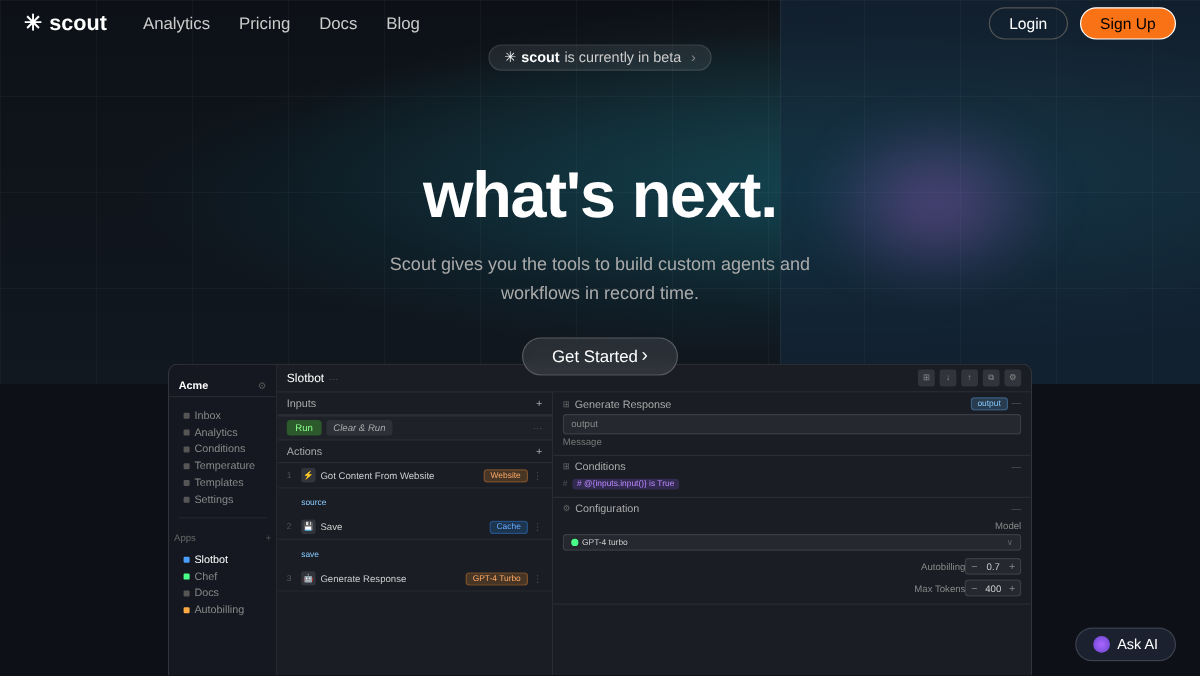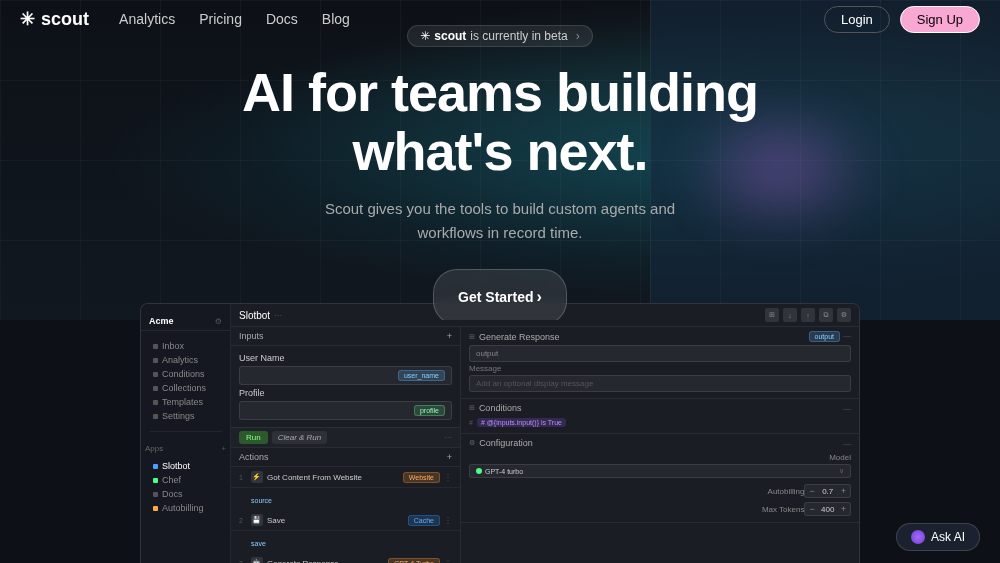--- a/index.html
+++ b/index.html
@@ -58,21 +58,21 @@
       border-radius: 20px;
       background: transparent;
       color: #fff;
       font-size: 13px;
       cursor: pointer;
     }
     .btn-signup {
       padding: 5px 16px;
       border: 1px solid #fff;
       border-radius: 20px;
-      background: #f9a8d4;
+      background: #f97316;
       color: #000;
       font-size: 13px;
       cursor: pointer;
       font-weight: 500;
     }
 
     
     .hero {
       position: absolute;
       top: 0; left: 0; right: 0;
@@ -151,29 +151,28 @@
       font-size: 15px;
       color: #aaa;
       line-height: 1.6;
       max-width: 360px;
       margin: 0 auto 24px;
     }
     .btn-get-started {
       display: inline-flex;
       align-items: center;
       gap: 3px;
-      padding: 18px 24px;
+      padding: 6px 24px;
       background: rgba(255,255,255,0.1);
       border: 1px solid rgba(255,255,255,0.2);
       border-radius: 24px;
       color: #fff;
       font-size: 14px;
       cursor: pointer;
       backdrop-filter: blur(4px);
-      font-weight: bold;
     }
     .btn-get-started .arrow { font-size: 16px; }
 
     
     .app-preview {
       position: absolute;
       bottom: 0;
       left: 50%;
       transform: translateX(-50%);
       width: 720px;
@@ -580,21 +579,21 @@
   <div class="glow-orb"></div>
 
   <div class="hero-content">
     <div class="beta-badge">
       <span class="asterisk">✳</span>
       <span class="scout-text">scout</span>
       <span> is currently in beta</span>
       <span class="chevron">›</span>
     </div>
     <h1 class="hero-title">
-      <span>AI for teams building</span><br>
+      <br>
       <span>what's next.</span>
     </h1>
     <p class="hero-subtitle">Scout gives you the tools to build custom agents and workflows in record time.</p>
     <button class="btn-get-started">
       <span>Get Started</span>
       <span class="arrow">›</span>
     </button>
   </div>
 </section>
 
@@ -613,21 +612,21 @@
       <div class="sidebar-item">
         <div class="dot"></div>
         <span>Analytics</span>
       </div>
       <div class="sidebar-item">
         <div class="dot"></div>
         <span>Conditions</span>
       </div>
       <div class="sidebar-item">
         <div class="dot"></div>
-        <span>Collections</span>
+        <span>Temperature</span>
       </div>
       <div class="sidebar-item">
         <div class="dot"></div>
         <span>Templates</span>
       </div>
       <div class="sidebar-item">
         <div class="dot"></div>
         <span>Settings</span>
       </div>
     </div>
@@ -671,32 +670,20 @@
       </div>
     </div>
 
     <div class="two-col">
 
       <div class="left-panel">
         <div class="panel-header">
           <span>Inputs</span>
           <span style="cursor:pointer;">+</span>
         </div>
-        <div class="panel-section">
-          <div class="input-label">User Name</div>
-          <div class="input-field">
-            <span style="color:#555;font-size:7px;"></span>
-            <span class="tag">user_name</span>
-          </div>
-          <div class="input-label">Profile</div>
-          <div class="input-field">
-            <span style="color:#555;font-size:7px;"></span>
-            <span class="tag green">profile</span>
-          </div>
-        </div>
 
         <div class="run-bar">
           <button class="btn-run">Run</button>
           <button class="btn-clear">Clear &amp; Run</button>
           <span style="flex:1"></span>
           <span style="color:#555;font-size:8px;">···</span>
         </div>
 
         <div class="actions-section">
           <div class="panel-header">
@@ -747,21 +734,20 @@
             </span>
             <div style="display:flex;gap:3px;">
               <span class="tag">output</span>
               <span style="color:#555;font-size:8px;">—</span>
             </div>
           </div>
 
           <div class="right-input">output</div>
 
           <div class="right-label">Message</div>
-          <div class="right-input" style="color:#555;">Add an optional display message</div>
         </div>
 
         <div class="right-section">
           <div class="right-section-header">
             <span class="right-section-title">
               <span style="color:#666;font-size:7px;">⊞</span>
               <span>Conditions</span>
             </span>
             <span style="color:#555;font-size:8px;">—</span>
           </div>

